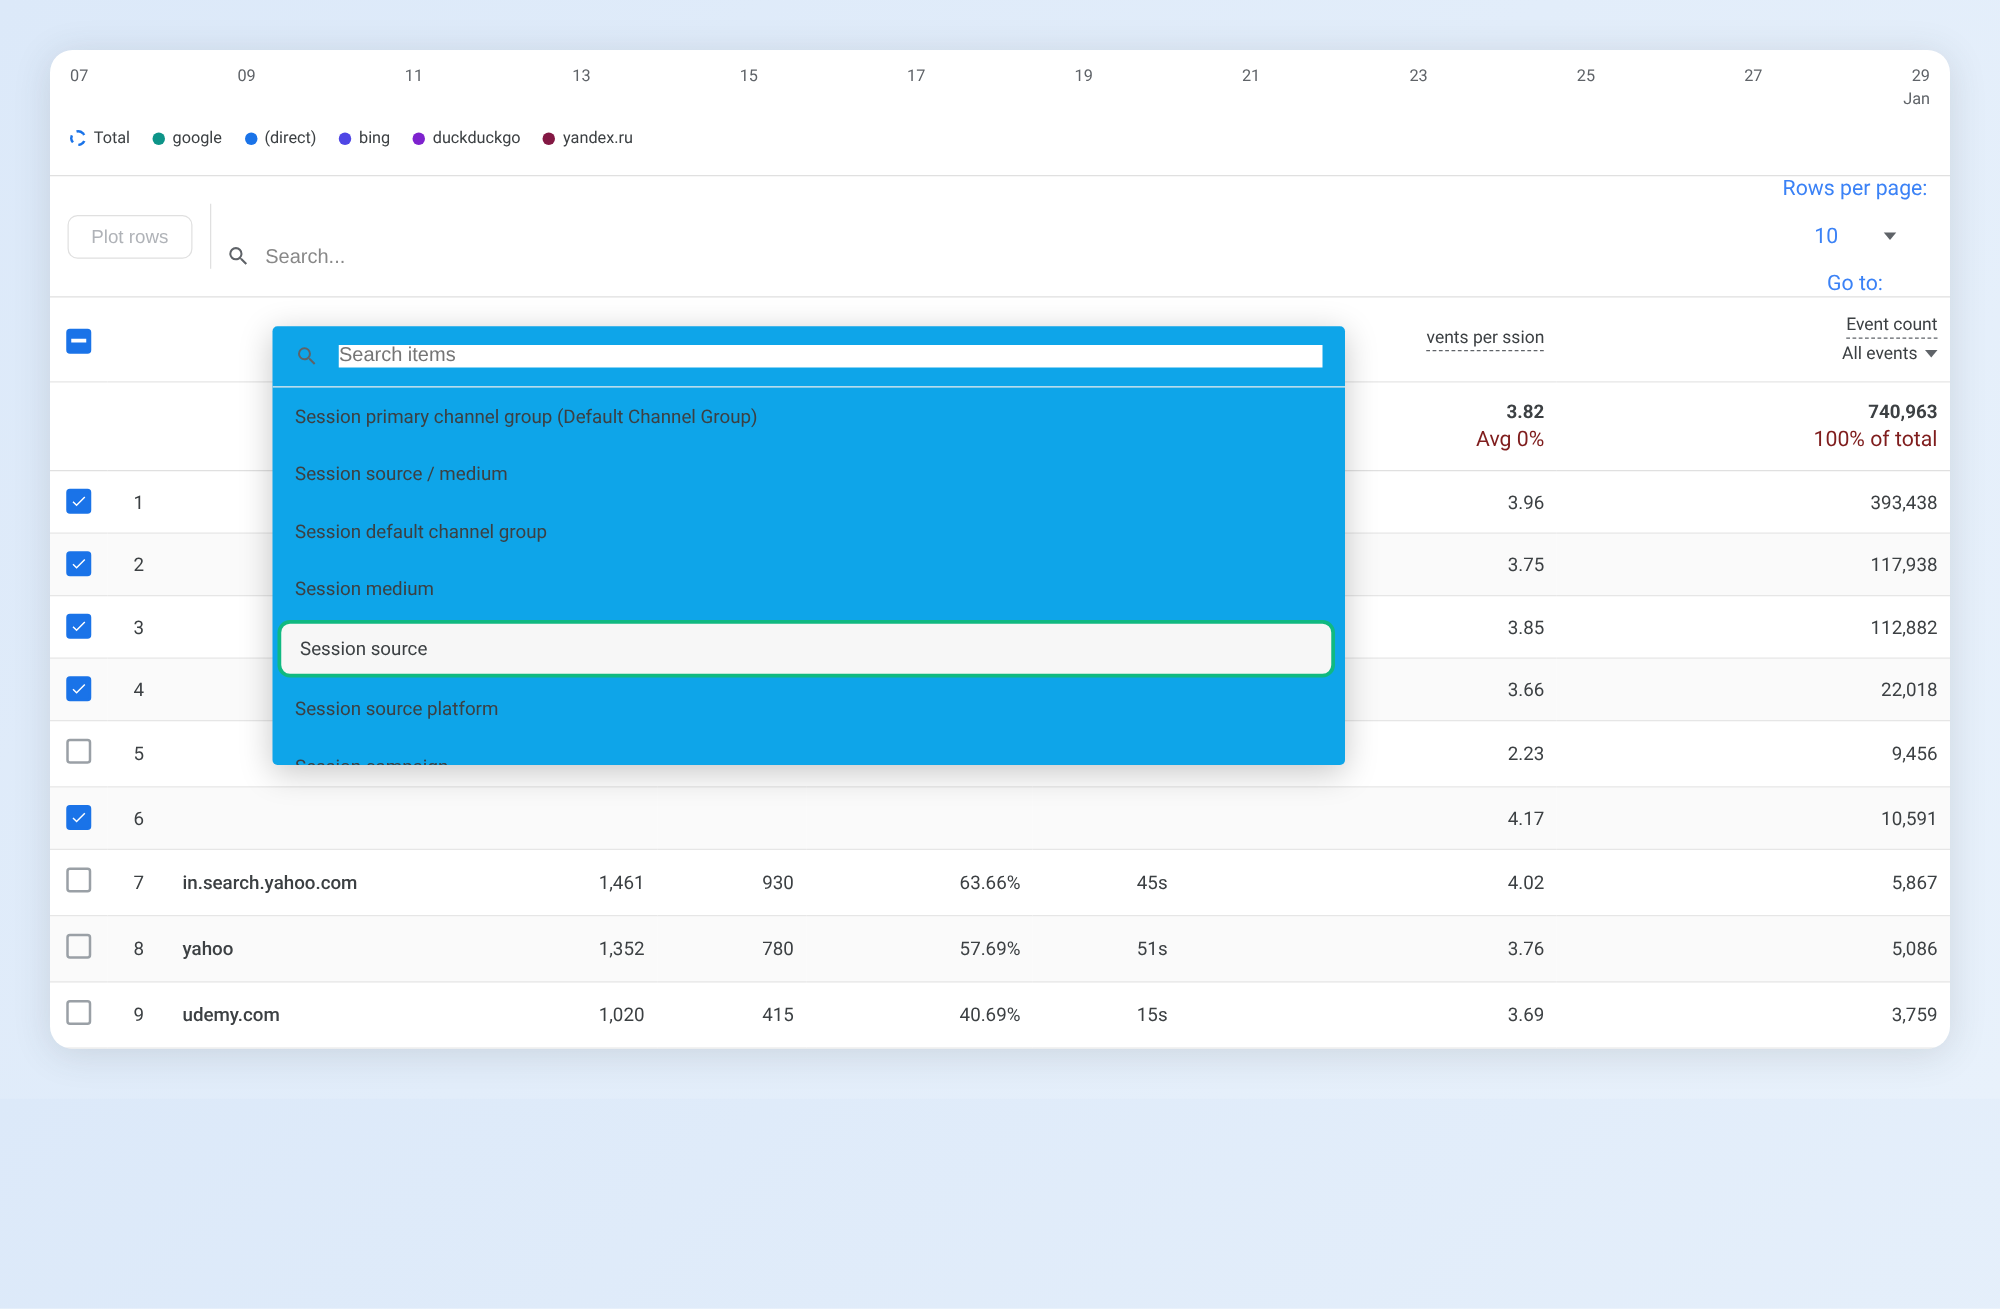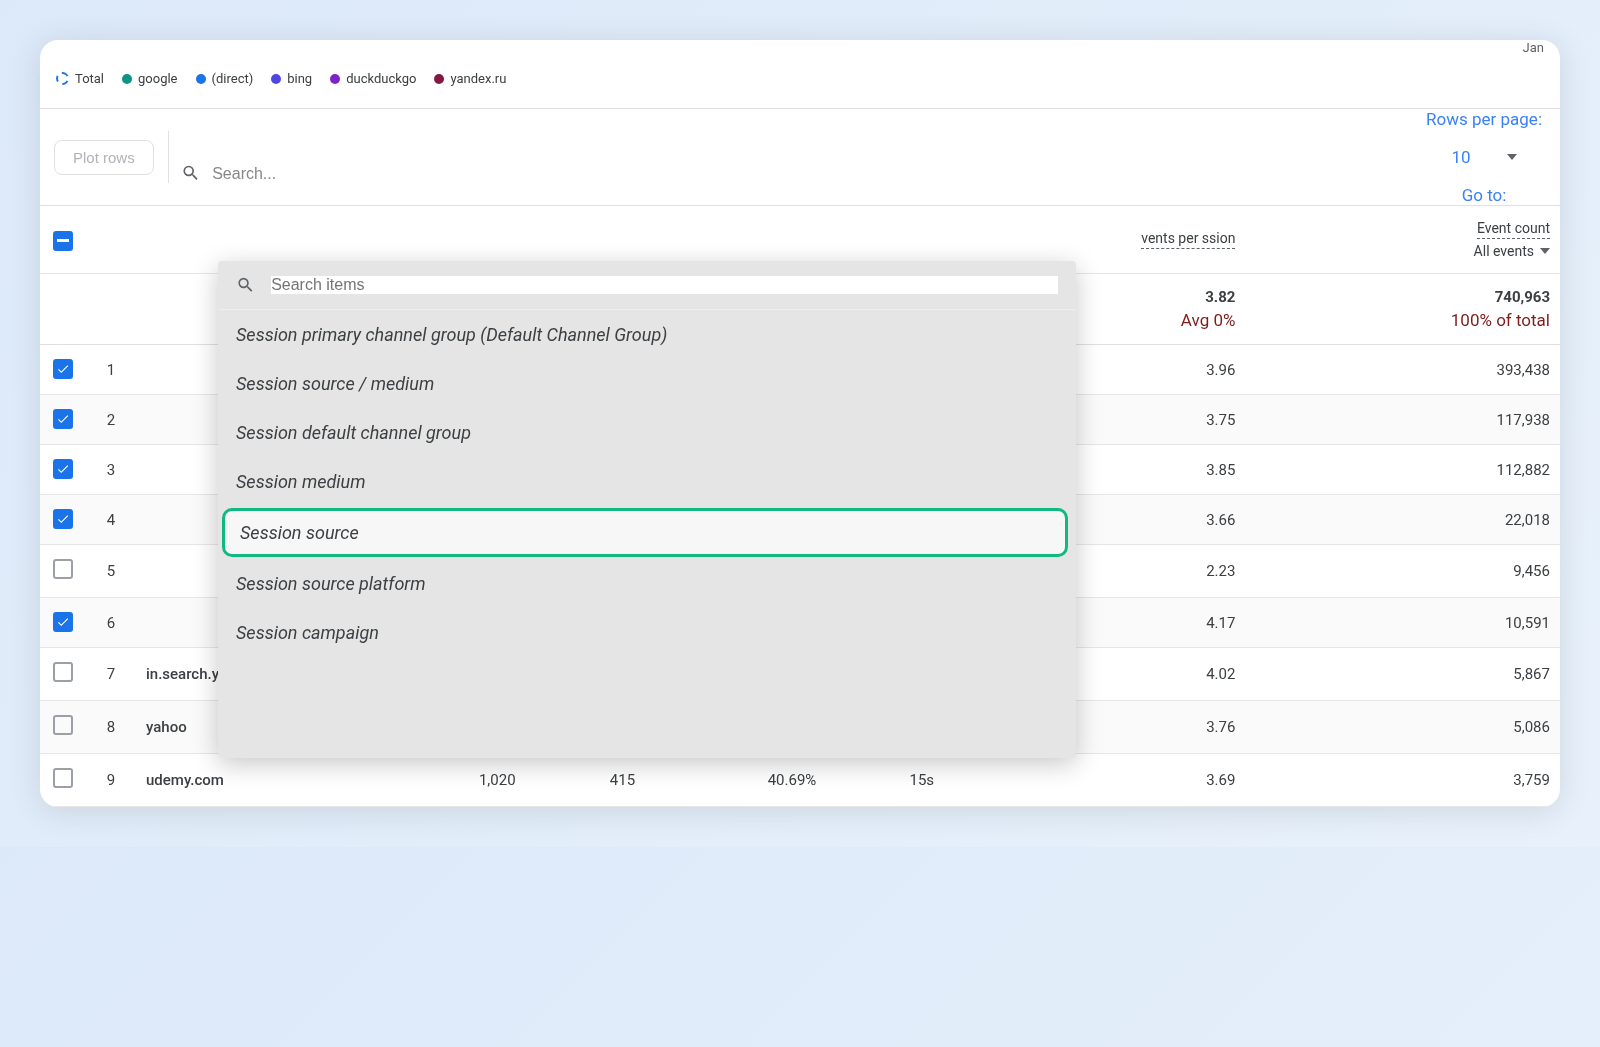--- a/index.html
+++ b/index.html
@@ -122,53 +122,66 @@
 .total-row td { font-weight:700; border-bottom:1px solid #e0e0e0; }
 .total-row .subtxt { font-weight:400; font-size:17px; color:#7f1d1d; display:block; margin-top:4px; }
 
 tr.dim-row:nth-child(odd) td { background:#fafafa; }
 
 .dropdown {
   position:absolute;
   left:178px;
   top:221px;
   width:858px;
-  height:497px;
-  background:#e5e5e5;
+  height:351px;
+  background:#0ea5e9;
   border-radius:4px;
   box-shadow:0 6px 26px rgba(0,0,0,0.22);
   z-index:30;
   overflow:hidden;
 }
 .dd-search {
   display:flex; align-items:center; gap:16px; padding:14px 18px;
   border-bottom:1px solid #eee;
 }
 .dd-search input {
   border:none; outline:none; font-size:16px; width:100%;
 }
 .dd-item {
   padding:14px 18px;
-  font-size:18px;
+  font-size:15px;
   cursor:pointer;
-  font-style:italic;
 }
 .dd-item.highlight {
   border:3px solid #10b981;
   border-radius:10px;
   padding:11px 15px;
   margin:2px 8px 2px 4px;
   background:#f7f7f7;
 }
 </style>
 </head>
 <body>
 
 <div class="panel">
 
+  <div class="xaxis" id="xaxis">
+      <span>07</span>
+      <span>09</span>
+      <span>11</span>
+      <span>13</span>
+      <span>15</span>
+      <span>17</span>
+      <span>19</span>
+      <span>21</span>
+      <span>23</span>
+      <span>25</span>
+      <span>27</span>
+      <span>29</span>
+    </div>
   <div class="xmonth">Jan</div>
 
   <div class="legend" id="legend">
       <div class="legend-item">
         <span class="dot-dashed"></span>
         <span>Total</span>
       </div>
       <div class="legend-item">
         <span class="dot" style="background: rgb(13, 148, 136);"></span>
         <span>google</span>

